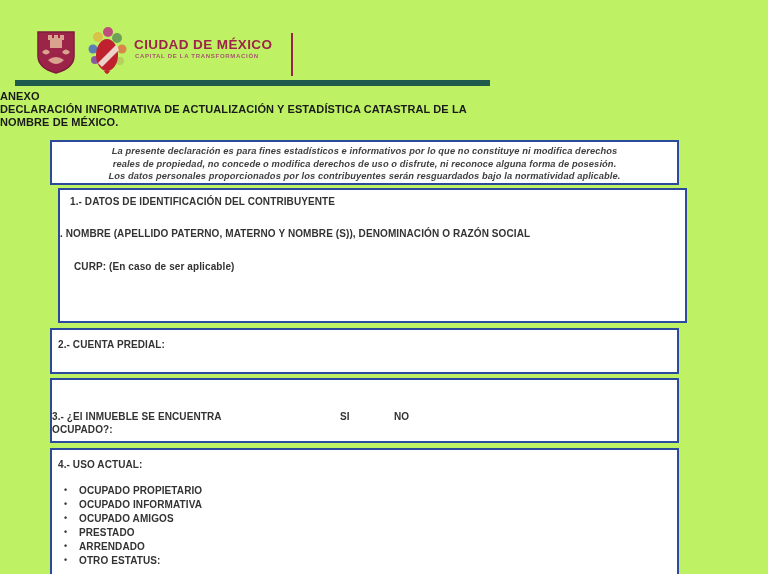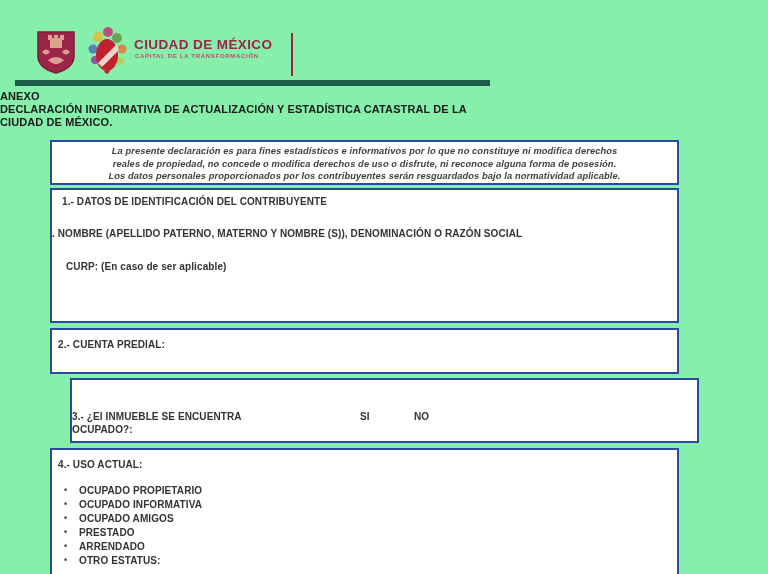--- a/index.html
+++ b/index.html
@@ -4,21 +4,21 @@
 <style>
   :root{
     --maroon:#9d2449;
     --maroon-light:#a8566e;
     --green:#1e5b4d;
     --blue:#2c4a9c;
     --ink:#333333;
   }
   html,body{margin:0;padding:0;background:#ffffff;}
   .page{
-    position:relative;width:768px;height:574px;overflow:hidden;background:#86efac;
+    position:relative;width:768px;height:574px;overflow:hidden;background:#bef264;
     font-family:"Liberation Sans", sans-serif;color:var(--ink);
   }
   
   .logo-shield{position:absolute;left:36px;top:30px;width:40px;height:44px;}
   .logo-crest{position:absolute;left:84px;top:25px;width:46px;height:54px;}
   .brand-title{
     position:absolute;left:134px;top:37px;font-size:13.5px;font-weight:bold;
     color:var(--maroon);letter-spacing:.4px;white-space:nowrap;
   }
   .brand-subtitle{
@@ -39,23 +39,23 @@
   
   .fbox{
     position:absolute;left:50px;width:629px;box-sizing:border-box;
     border:2px solid var(--blue);background:#ffffff;
   }
   .notice-box{top:140px;height:45px;}
   .notice-text{
     padding-top:3px;text-align:center;font-size:9.3px;font-weight:bold;font-style:italic;
     color:#404040;line-height:12.5px;letter-spacing:.1px;
   }
-  .box-s1{top:188px;height:135px;}
+  .box-s1{top:188px;height:135px;margin-left:8px;}
   .box-s2{top:328px;height:46px;}
-  .box-s3{top:378px;height:65px;margin-left:20px;}
+  .box-s3{top:378px;height:65px;}
   .box-s4{top:448px;height:140px;}
   .ftext{
     position:absolute;font-size:10px;font-weight:bold;color:var(--ink);
     letter-spacing:.1px;white-space:nowrap;
   }
   
   .s1-heading{left:10px;top:6px;}
   .s1-name{left:0px;top:38px;}
   .s1-curp{left:14px;top:71px;}
   .s2-heading{left:6px;top:9px;}
@@ -98,21 +98,21 @@
   </svg>
 
   <div class="brand-title">CIUDAD DE MÉXICO</div>
   <div class="brand-subtitle">CAPITAL DE LA TRANSFORMACIÓN</div>
   <div class="header-divider"></div>
   <div class="green-bar"></div>
 
   <div class="doc-title">
     <div>ANEXO</div>
     <div>DECLARACIÓN INFORMATIVA DE ACTUALIZACIÓN Y ESTADÍSTICA CATASTRAL DE LA</div>
-    <div>CIUDAD DE MÉXICO.</div>
+    <div>NOMBRE DE MÉXICO.</div>
   </div>
 
   <div class="fbox notice-box">
     <div class="notice-text">
       <div>La presente declaración es para fines estadísticos e informativos por lo que no constituye ni modifica derechos</div>
       <div>reales de propiedad, no concede o modifica derechos de uso o disfrute, ni reconoce alguna forma de posesión.</div>
       <div>Los datos personales proporcionados por los contribuyentes serán resguardados bajo la normatividad aplicable.</div>
     </div>
   </div>
 

